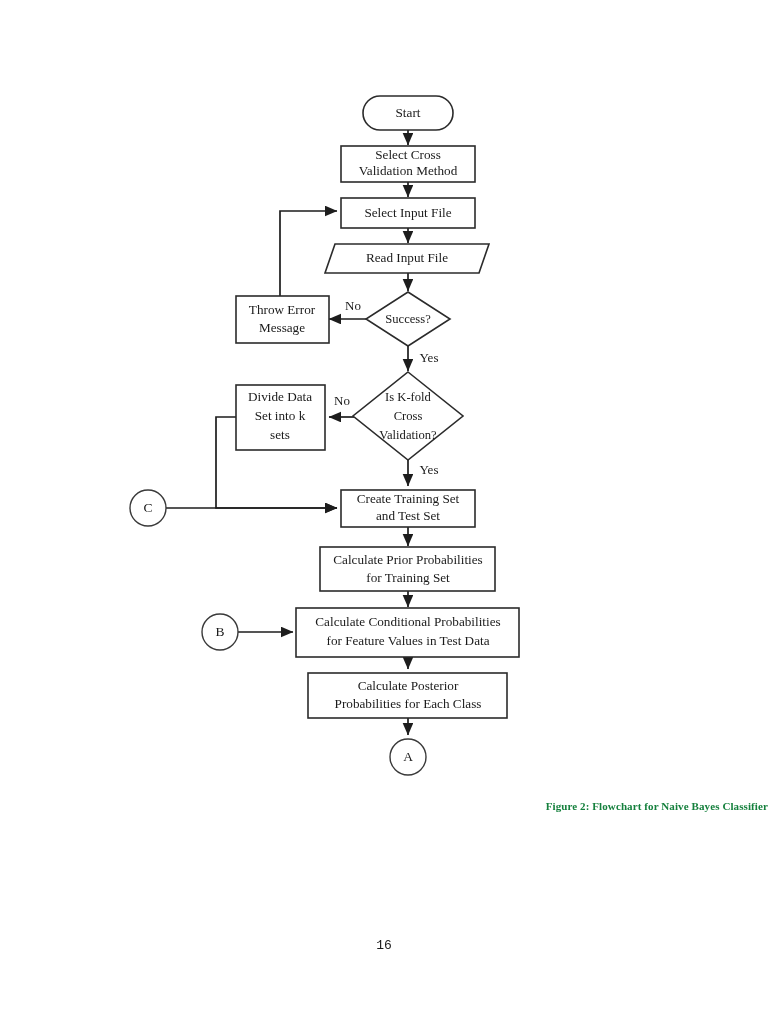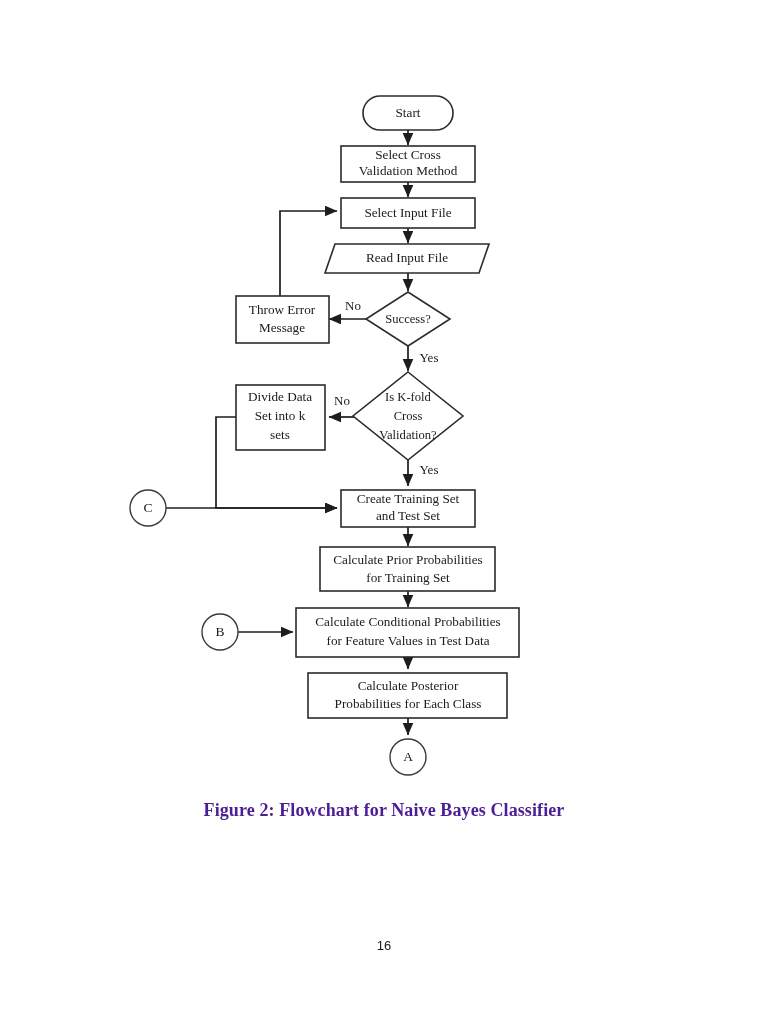--- a/index.html
+++ b/index.html
@@ -65,34 +65,34 @@
     font-size: 13px;
     fill: #1a1a1a;
     text-anchor: middle;
     dominant-baseline: middle;
   }
   #figure-caption {
     position: absolute;
     left: 0;
     top: 800px;
     width: 768px;
-    text-align: center;
-    font-family: "Liberation Serif", "DejaVu Serif", serif;
-    font-size: 18px;
+    text-align: right;
+    font-family: "Liberation Serif", "DejaVu Serif", serif;
+    font-size: 11px;
     font-weight: bold;
-    color: #4c1d95;
+    color: #15803d;
     letter-spacing: 0.1px;
   }
   #page-number {
     position: absolute;
     left: 0;
     top: 938px;
     width: 768px;
     text-align: center;
-    font-family: Liberation Sans, sans-serif;
+    font-family: Liberation Mono, monospace;
     font-size: 13px;
     color: #1a1a1a;
   }
 </style>
 </head>
 <body>
 
 <div id="page">
 
   <svg id="flow-svg" viewBox="0 0 768 800">

